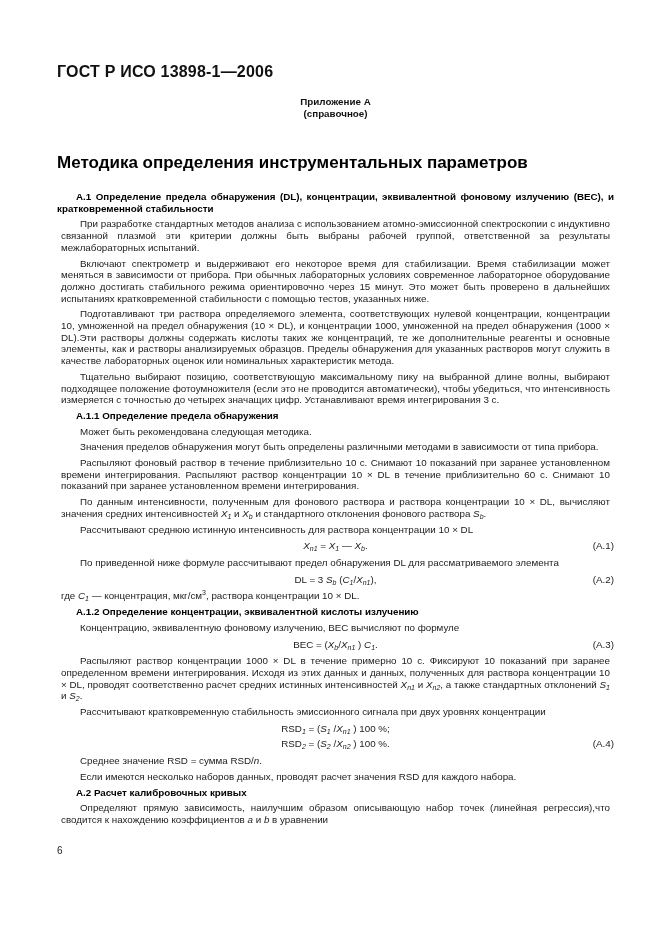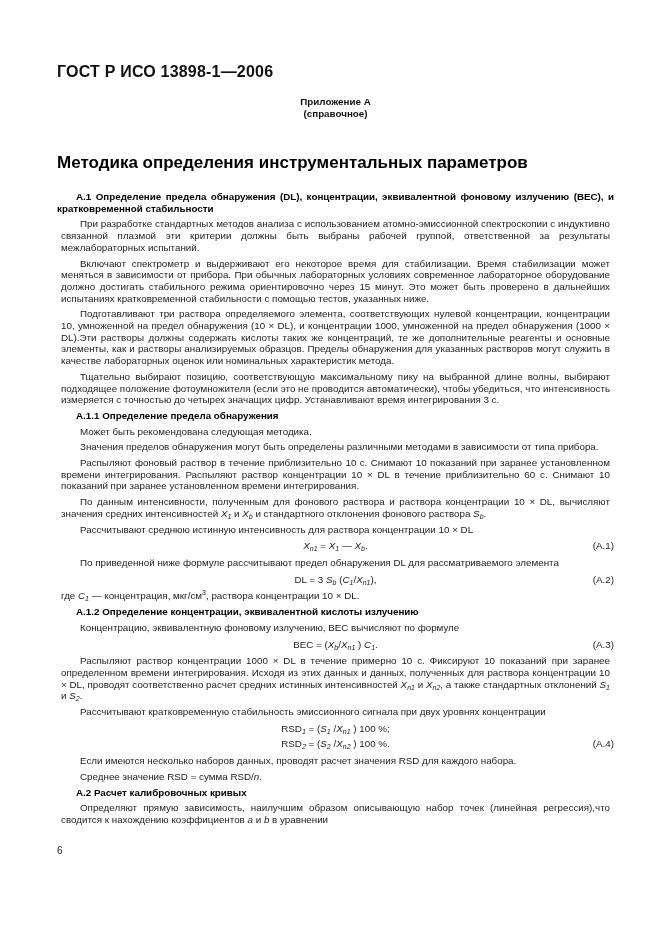--- a/index.html
+++ b/index.html
@@ -73,20 +73,20 @@
       <div class="para">По приведенной ниже формуле рассчитывают предел обнаружения DL для рассматриваемого элемента</div>
       <div class="formula"><span>DL = 3 <i>S</i><sub>b</sub> (<i>C</i><sub>1</sub>/<i>X</i><sub>n1</sub>),</span><span class="eqnum">(А.2)</span></div>
       <div class="para noindent">где <i>C</i><sub>1</sub> — концентрация, мкг/см<sup>3</sup>, раствора концентрации 10 × DL.</div>
       <div class="heading h3">А.1.2  Определение концентрации, эквивалентной кислоты излучению</div>
       <div class="para">Концентрацию, эквивалентную фоновому излучению, ВЕС вычисляют по формуле</div>
       <div class="formula"><span>ВЕС = (<i>X</i><sub>b</sub>/<i>X</i><sub>n1</sub> ) <i>C</i><sub>1</sub>.</span><span class="eqnum">(А.3)</span></div>
       <div class="para">Распыляют раствор концентрации 1000 × DL в течение примерно 10 с. Фиксируют 10  показаний при заранее определенном времени интегрирования. Исходя из этих данных и данных, полученных для раствора концентрации 10 × DL, проводят соответственно расчет средних истинных интенсивностей <i>X</i><sub>n1</sub> и <i>X</i><sub>n2</sub>, а также стандартных отклонений <i>S</i><sub>1</sub> и <i>S</i><sub>2</sub>.</div>
       <div class="para">Рассчитывают кратковременную стабильность эмиссионного сигнала при двух уровнях концентрации</div>
       <div class="formula"><span>RSD<sub>1</sub> = (<i>S</i><sub>1</sub> /<i>X</i><sub>n1</sub> ) 100 %;</span></div>
       <div class="formula"><span>RSD<sub>2</sub> = (<i>S</i><sub>2</sub> /<i>X</i><sub>n2</sub> ) 100 %.</span><span class="eqnum">(А.4)</span></div>
+      <div class="para">Среднее значение RSD = сумма RSD/<i>n</i>.</div>
       <div class="para">Если имеются несколько наборов данных, проводят расчет значения RSD для каждого набора.</div>
-      <div class="para">Среднее значение RSD = сумма RSD/<i>n</i>.</div>
       <div class="heading h2">А.2  Расчет калибровочных кривых</div>
       <div class="para">Определяют прямую зависимость, наилучшим образом описывающую набор точек (линейная регрессия),что сводится к нахождению коэффициентов <i>a</i> и <i>b</i> в уравнении</div>
     </div>
 </div>
 
 <div class="page-number">6</div>
 
 </body></html>

